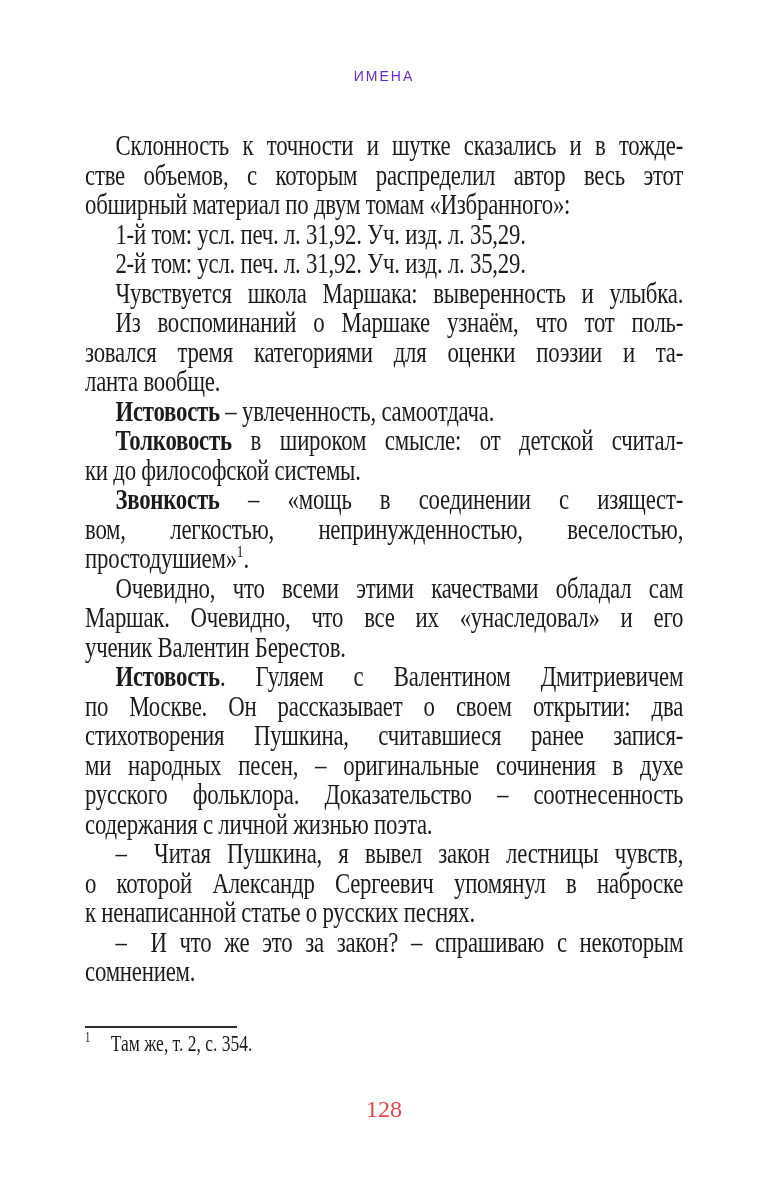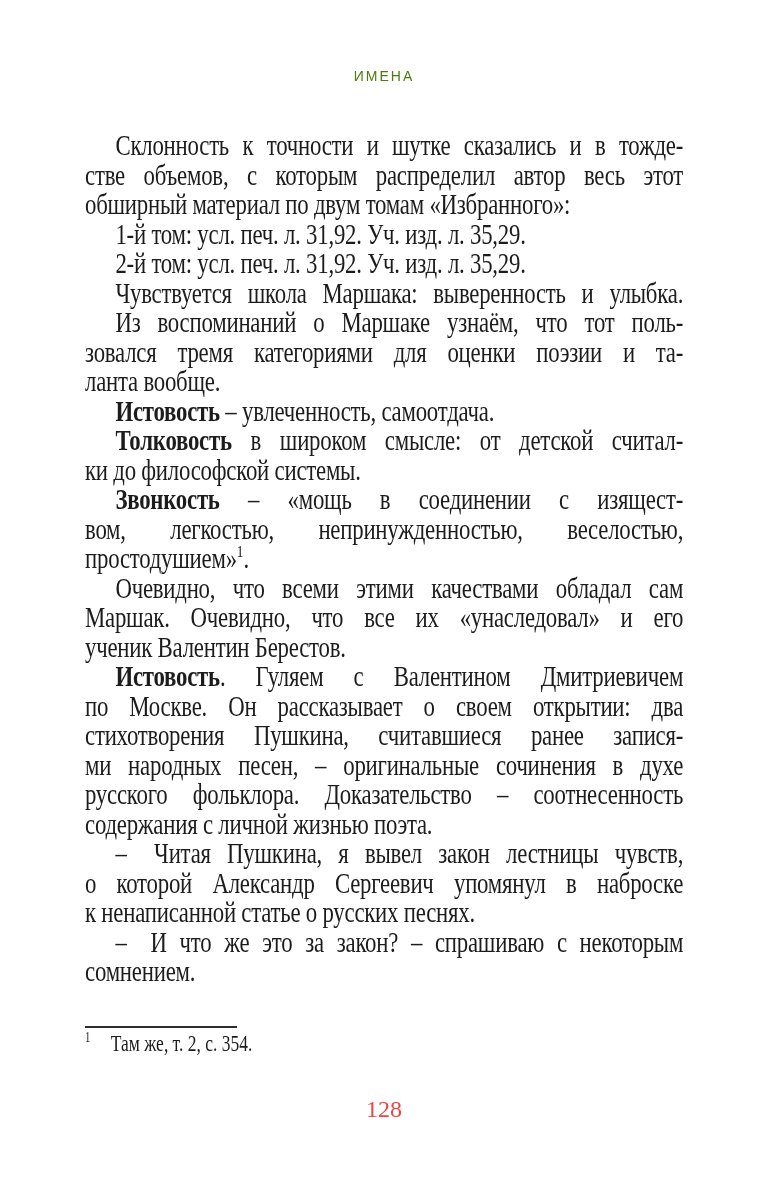--- a/index.html
+++ b/index.html
@@ -11,21 +11,21 @@
     font-family: "Liberation Serif", serif;
     color: #1c1c1c;
   }
   .running-head {
     position: absolute;
     top: 68px; left: 0; width: 768px;
     text-align: center;
     font-family: "Liberation Sans", sans-serif;
     font-size: 14px;
     letter-spacing: 2px;
-    color: #4d7c0f;
+    color: #6d28d9;
   }
   .text-column {
     position: absolute;
     left: 85px; top: 130px;
     width: 787px;
     transform: scaleX(0.76);
     transform-origin: 0 0;
     font-size: 30px;
     line-height: 29.5px;
     letter-spacing: -0.3px;

